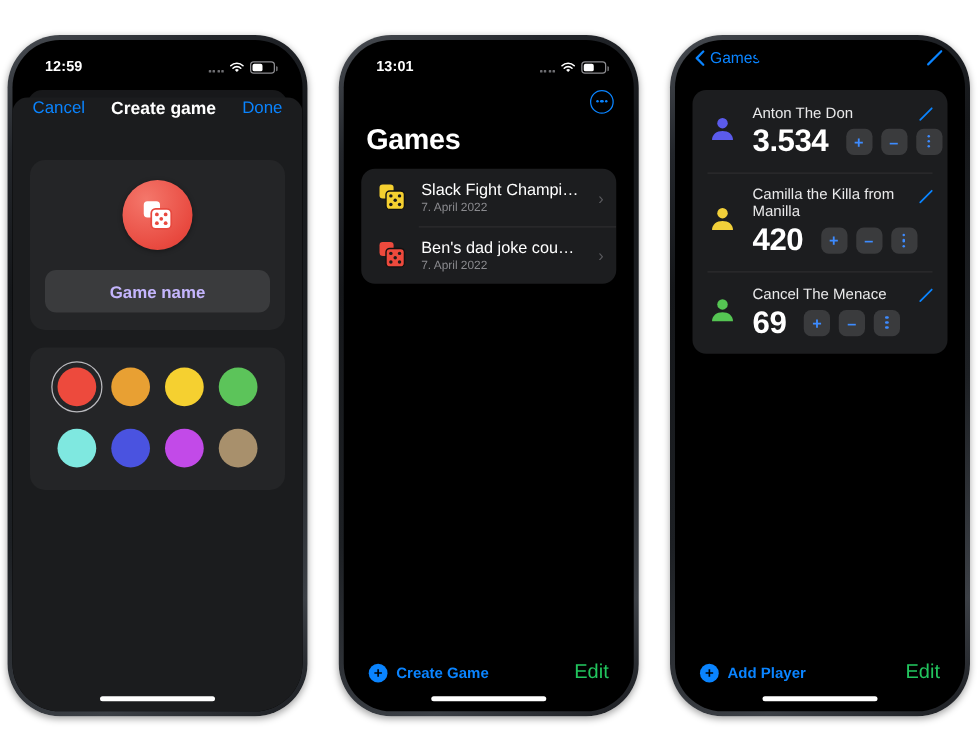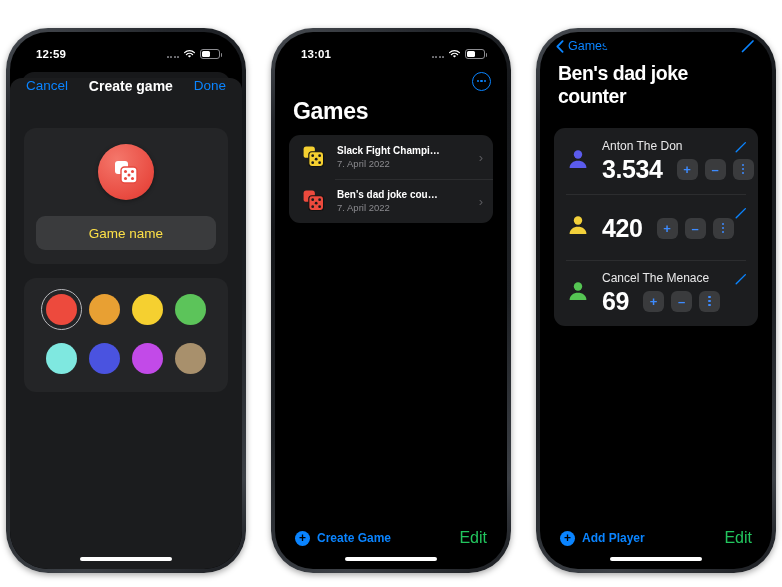--- a/index.html
+++ b/index.html
@@ -145,23 +145,23 @@
     background: radial-gradient(circle at 34% 28%, #f4776b 0%, #e8493f 72%, #d63c33 100%);
     display: flex; align-items: center; justify-content: center;
     box-shadow: 0 1px 4px rgba(0,0,0,.4);
   }
   .name-input {
     margin-top: 16px;
     height: 34px;
     border-radius: 9px;
     background: #3a3b3d;
     display: flex; align-items: center; justify-content: center;
-    color: #fde047;
+    color: #c4b5fd;
     font-size: 13.5px;
-    font-weight: normal;
+    font-weight: bold;
   }
 
   .swatch-card {
     margin: 14px 14px 0 14px;
     background: #242527;
     border-radius: 12px;
     padding: 16px 16px 18px 16px;
   }
   .swatch-grid {
     display: grid;
@@ -216,21 +216,21 @@
     padding: 9px 10px 9px 12px;
     gap: 10px;
     position: relative;
   }
   .list-row + .list-row::before {
     content:""; position:absolute; top:0; left: 46px; right: 0;
     height:1px; background:#2c2d2f;
   }
   .row-text { flex: 1 1 auto; min-width: 0; }
   .row-title {
-    color: #fff; font-size: 10px; font-weight: bold;
+    color: #fff; font-size: 13px; font-weight: normal;
     white-space: nowrap; overflow: hidden; text-overflow: ellipsis;
   }
   .row-sub { color: #8a8a8e; font-size: 9.5px; margin-top: 2px; }
   .chev { color: #5a5a5e; font-size: 13px; flex: 0 0 auto; }
 
   
   .back-nav {
     height: 28px;
     display: flex; align-items: center; justify-content: space-between;
     padding: 0 16px;
@@ -469,21 +469,20 @@
             <svg width="8" height="13" viewBox="0 0 8 13">
               <path d="M6.6 1.2 L1.4 6.5 L6.6 11.8" stroke="#0a84ff" stroke-width="1.8" fill="none" stroke-linecap="round" stroke-linejoin="round"></path>
             </svg>
             <span>Games</span>
           </span>
           <svg width="16" height="16" viewBox="0 0 16 16">
             <path d="M2.5 13.5 L13 3" stroke="#0a84ff" stroke-width="1.7" fill="none" stroke-linecap="round"></path>
           </svg>
         </div>
 
-        <div class="big-title small">Ben's dad joke counter</div>
 
         <div class="player-card">
 
           <div class="player-row">
             <div class="avatar">
               <svg width="24" height="24" viewBox="0 0 24 24">
                 <circle cx="12" cy="7.5" r="4.2" fill="#5b5bec"></circle>
                 <path d="M3.6 21c0-4.6 3.8-7.2 8.4-7.2s8.4 2.6 8.4 7.2z" fill="#5b5bec"></path>
               </svg>
             </div>
@@ -513,20 +512,21 @@
           </div>
 
           <div class="player-row">
             <div class="avatar">
               <svg width="24" height="24" viewBox="0 0 24 24">
                 <circle cx="12" cy="7.5" r="4.2" fill="#f2d03a"></circle>
                 <path d="M3.6 21c0-4.6 3.8-7.2 8.4-7.2s8.4 2.6 8.4 7.2z" fill="#f2d03a"></path>
               </svg>
             </div>
             <div class="p-main">
+              <div class="p-name">Camilla the Killa from Manilla</div>
               <div class="p-bottom">
                 <span class="p-score">420</span>
                 <span class="p-spacer"></span>
                 <span class="sbtn">
                     <span class="gl">+</span>
                   </span>
                 <span class="sbtn">
                     <span class="gl">–</span>
                   </span>
                 <span class="sbtn">

